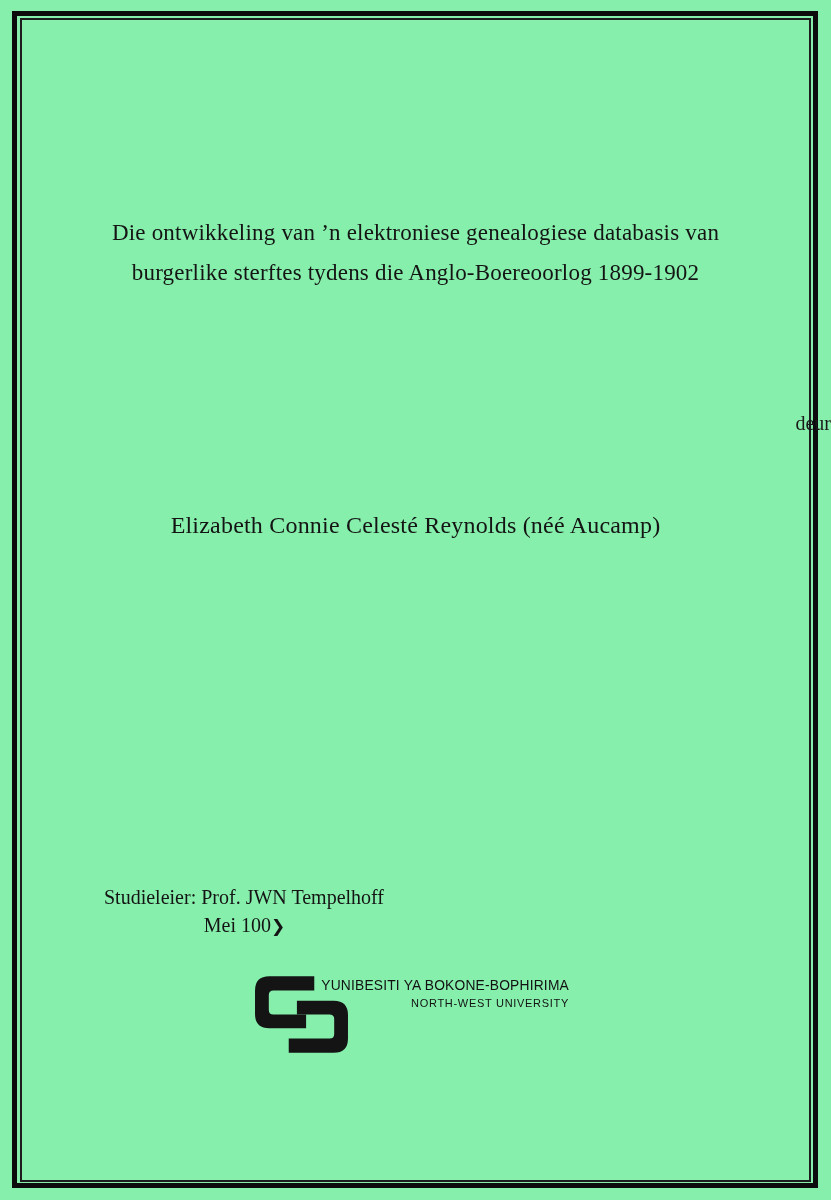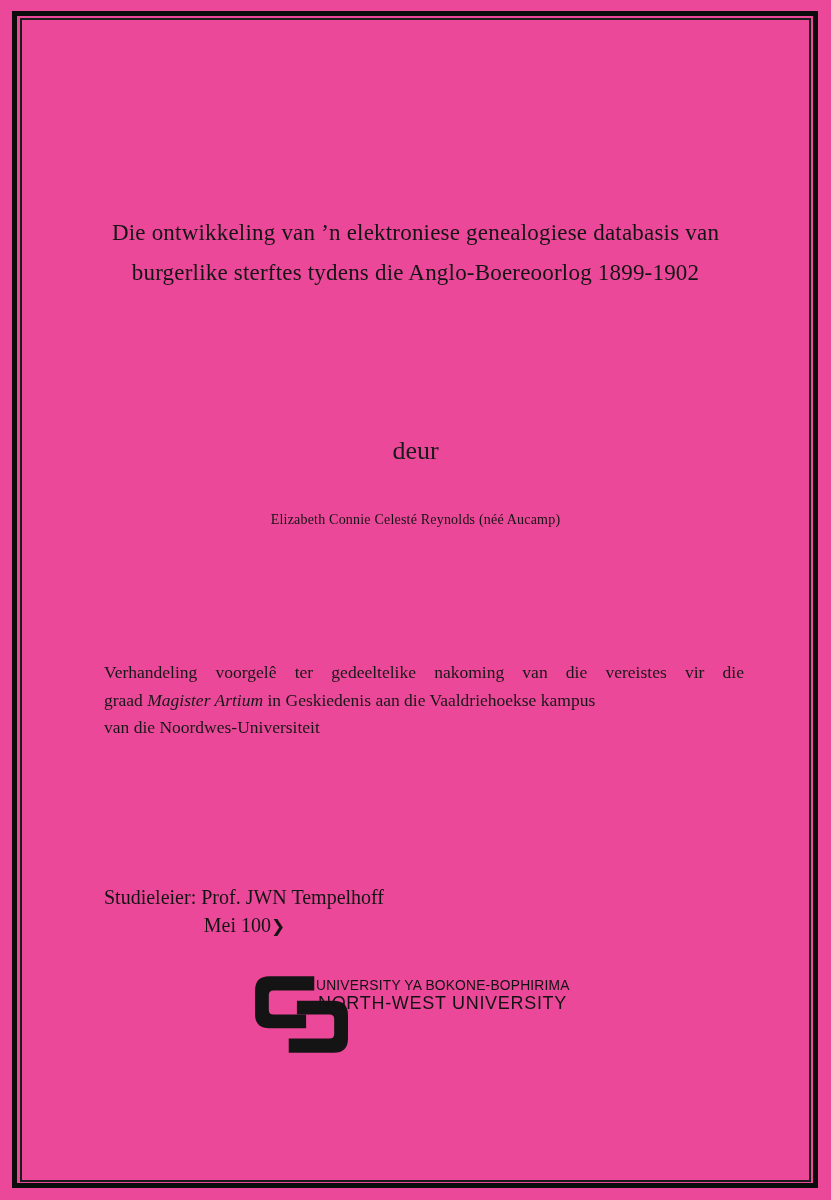--- a/index.html
+++ b/index.html
@@ -4,21 +4,21 @@
 <style>
   html, body {
     margin: 0;
     padding: 0;
     background: #ffffff;
   }
   .page {
     position: relative;
     width: 831px;
     height: 1200px;
-    background: #ec4899;
+    background: #86efac;
     overflow: hidden;
     font-family: "Liberation Serif", "DejaVu Serif", serif;
     color: #161616;
   }
   
   .frame-outer {
     position: absolute;
     left: 12px; top: 11px; right: 13px; bottom: 12px;
     border: 5px solid #0c0c0c;
     pointer-events: none;
@@ -36,31 +36,31 @@
     top: 213px;
     text-align: center;
     font-size: 23px;
     line-height: 40px;
     letter-spacing: 0.2px;
     color: #141414;
   }
   .byline {
     position: absolute;
     left: 0; right: 0;
-    top: 436px;
-    text-align: center;
-    font-size: 26px;
+    top: 412px;
+    text-align: right;
+    font-size: 20px;
     color: #1a1a1a;
   }
   .author-name {
     position: absolute;
     left: 0; right: 0;
     top: 512px;
     text-align: center;
-    font-size: 14px;
+    font-size: 24px;
     letter-spacing: 0.2px;
     color: #141414;
   }
   .statement {
     position: absolute;
     left: 104px;
     top: 659px;
     width: 640px;
     font-size: 17.5px;
     line-height: 27.5px;
@@ -112,59 +112,53 @@
     font-family: "Liberation Sans", "DejaVu Sans", sans-serif;
     color: #121212;
     line-height: 17.5px;
     white-space: nowrap;
   }
   .logo-text .l1 {
     font-size: 13.8px;
     letter-spacing: 0.2px;
   }
   .logo-text .l2, .logo-text .l3 {
-    font-size: 18px;
+    font-size: 11px;
     letter-spacing: 0.7px;
-    text-align: center;
   }
 </style>
 </head>
 <body>
 
 <div class="page">
 
   <div class="frame-outer"></div>
   <div class="frame-inner"></div>
 
   <div class="thesis-title">
     <div>Die ontwikkeling van ’n elektroniese genealogiese databasis van</div>
     <div>burgerlike sterftes tydens die Anglo-Boereoorlog 1899-1902</div>
   </div>
 
   <div class="byline">deur</div>
 
   <div class="author-name">Elizabeth Connie Celesté Reynolds (néé Aucamp)</div>
 
-  <div class="statement">
-    <div class="justified">Verhandeling voorgelê ter gedeeltelike nakoming van die vereistes vir die</div>
-    <div><span class="keep-space">graad </span><span class="italic keep-space">Magister Artium</span><span class="keep-space"> in Geskiedenis aan die Vaaldriehoekse kampus</span></div>
-    <div>van die Noordwes-Universiteit</div>
-  </div>
 
   <div class="supervisor-block">
     <div>Studieleier: Prof. JWN Tempelhoff</div>
     <div class="date-line"><span>Mei 100</span><span class="chevron-seven">❯</span></div>
   </div>
 
   <div class="university-logo">
     <svg class="logo-mark" viewBox="0 0 93 77" xmlns="http://www.w3.org/2000/svg" aria-hidden="true">
       <g fill="#141414">
         <path id="nwu-link" d="M 59 1 L 15 1 Q 1 1 1 15 L 1 38 Q 1 52 15 52 L 51 52 L 51 38.5 L 19 38.5 Q 14.5 38.5 14.5 34 L 14.5 19.5 Q 14.5 15 19 15 L 59 15 Z"></path>
         <path d="M 59 1 L 15 1 Q 1 1 1 15 L 1 38 Q 1 52 15 52 L 51 52 L 51 38.5 L 19 38.5 Q 14.5 38.5 14.5 34 L 14.5 19.5 Q 14.5 15 19 15 L 59 15 Z" transform="rotate(180 46.5 38.5)"></path>
       </g>
     </svg>
     <div class="logo-text">
-      <div class="l1">UNIVERSITY YA BOKONE-BOPHIRIMA</div>
+      <div class="l1">YUNIBESITI YA BOKONE-BOPHIRIMA</div>
       <div class="l2">NORTH-WEST UNIVERSITY</div>
     </div>
   </div>
 
 </div>
 
 </body></html>

